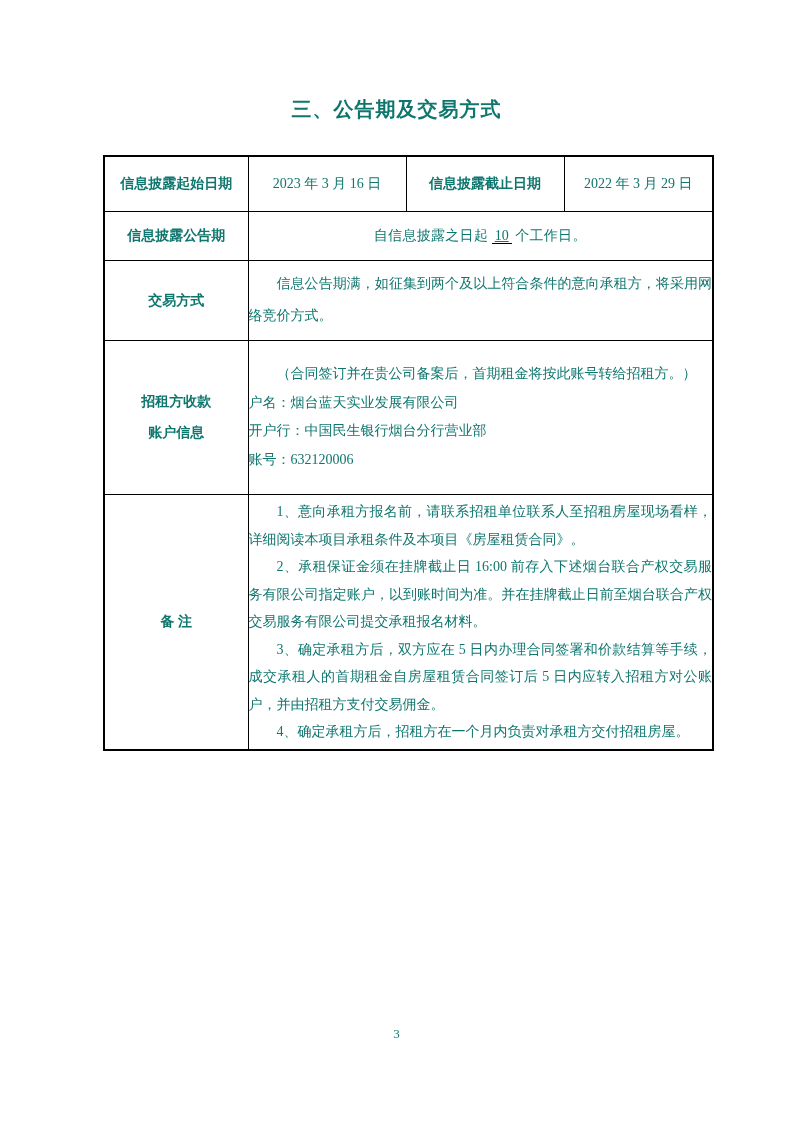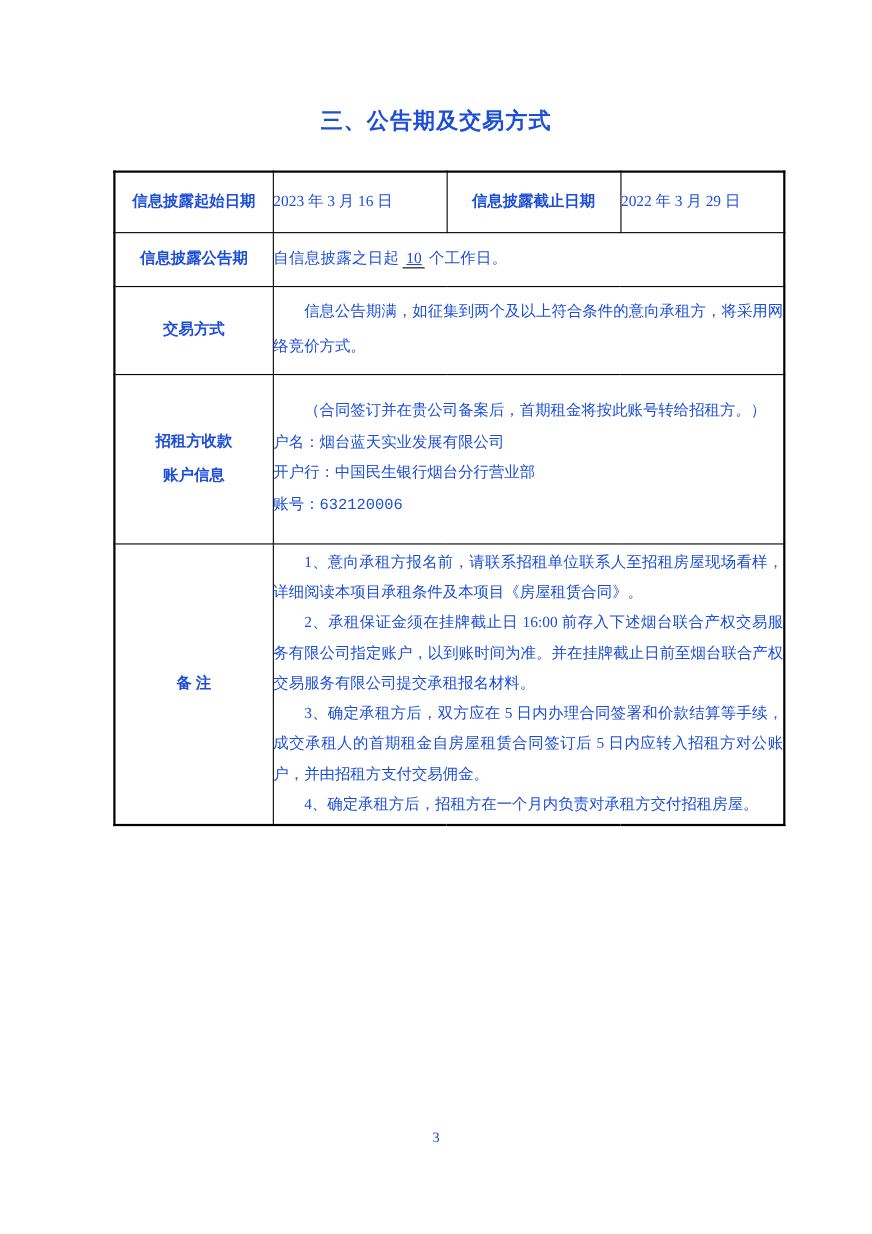--- a/index.html
+++ b/index.html
@@ -2,21 +2,21 @@
 <html><head>
 <meta charset="utf-8">
 <style>
   html,body{margin:0;padding:0;background:#888;}
   .page{
     position:relative;
     width:793px;height:1122px;
     margin:0 auto;
     background:#ffffff;
     font-family:"Liberation Serif","DejaVu Serif",serif;
-    color:#1d4ed8;
+    color:#0f766e;
     overflow:hidden;
   }
   .doc-title{
     position:absolute;
     top:96px;left:0;width:100%;
     text-align:center;
     font-size:20px;
     font-weight:bold;
     letter-spacing:1px;
   }
@@ -35,37 +35,37 @@
     vertical-align:middle;
   }
   td.lbl{
     text-align:center;
     font-weight:bold;
     white-space:pre-line;
     line-height:31px;
     padding:2px 4px;
   }
   td.val-center{
+    text-align:center;
     line-height:20px;
   }
   td.content{
     text-align:left;
     padding:6px 12px 6px 12px;
   }
   .indent{ text-indent:2em; }
   .u-num{
     border-bottom:1px solid #000;
     padding:0 3px;
     text-decoration:underline;
   }
   .line32{ line-height:32px; }
   .acct p{
     margin:0;
     line-height:28.5px;
-    font-family:Liberation Mono, monospace;
   }
   .remarks p{
     margin:0;
     line-height:27.5px;
     text-align:justify;
     text-indent:2em;
   }
   td.remarks-cell{ vertical-align:middle; padding:8px 10px 8px 12px; }
   .duration{ letter-spacing:0.3px; }
   .page-num{

